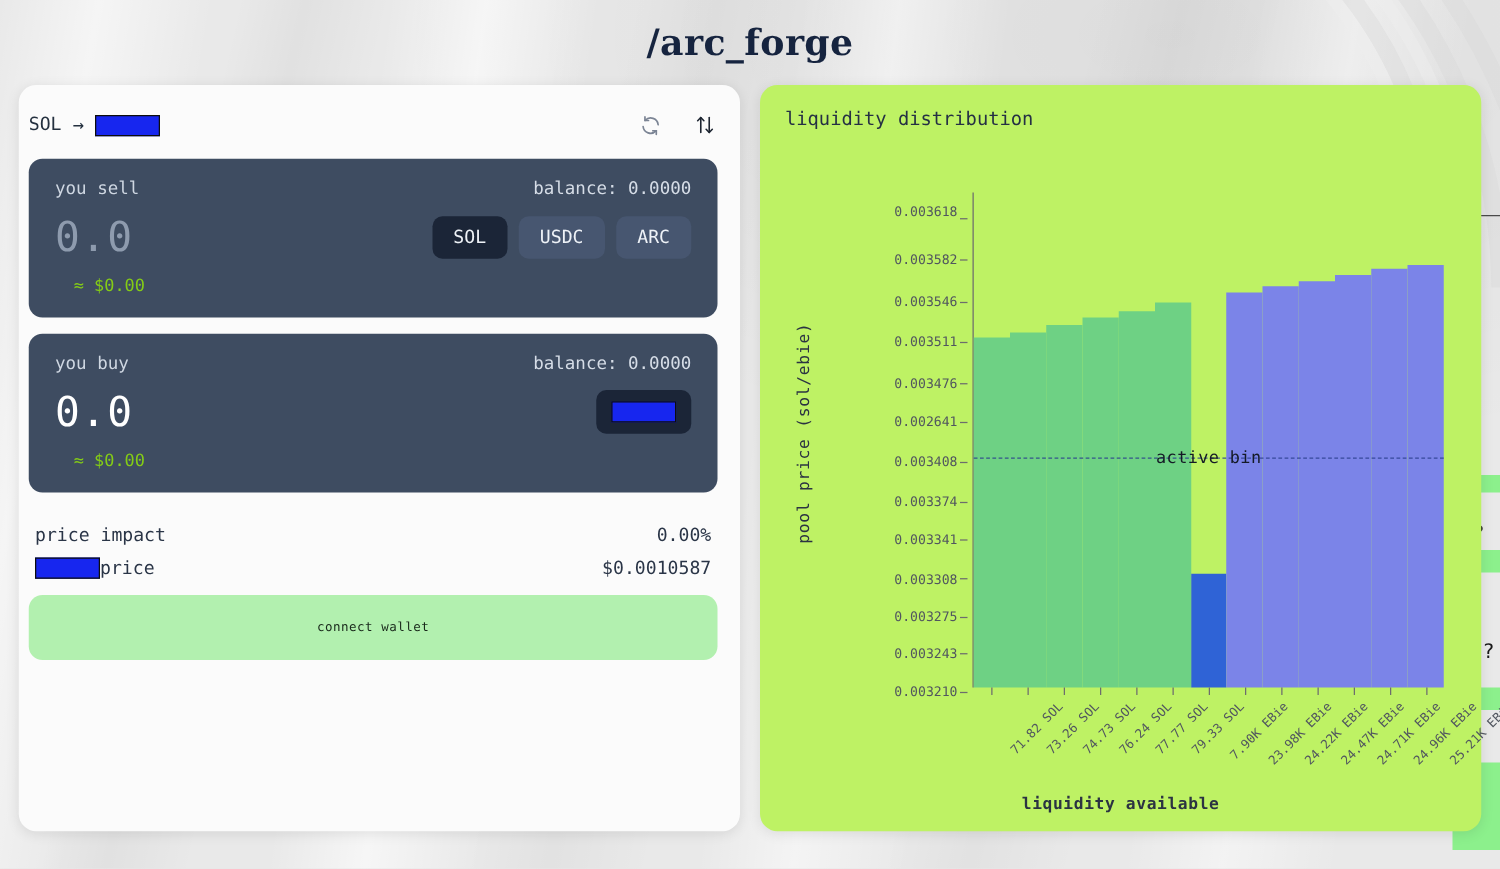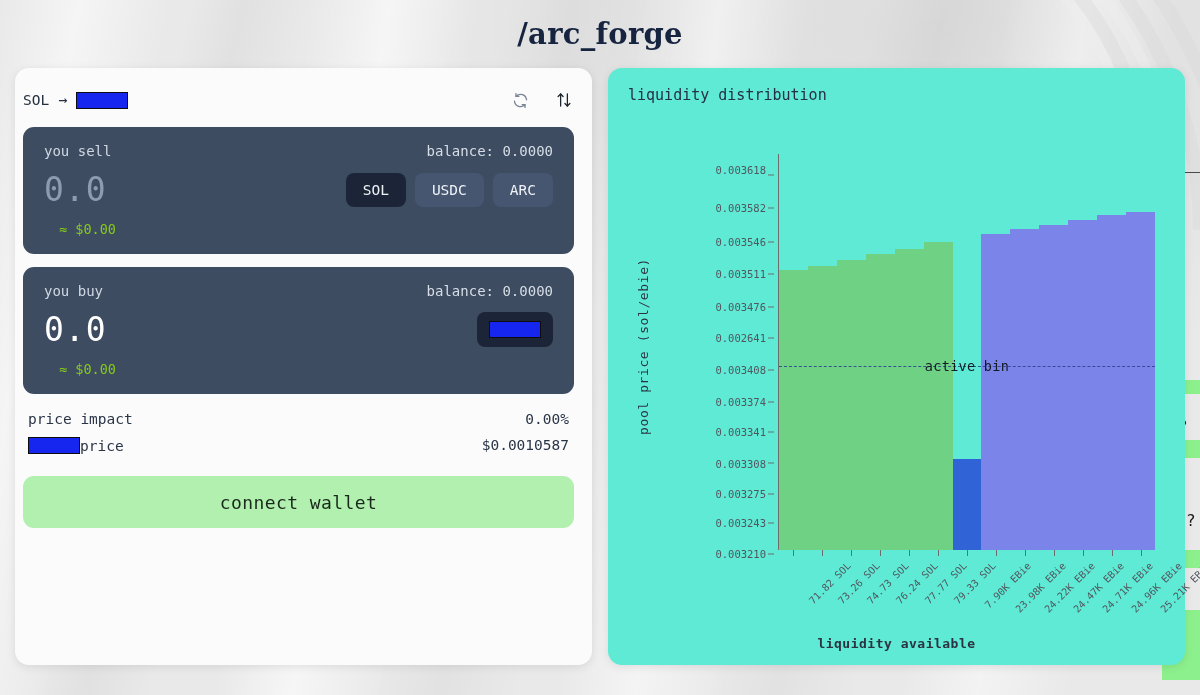--- a/index.html
+++ b/index.html
@@ -108,44 +108,44 @@
     padding: 9px 17px;
     border: none;
     font-family: inherit;
   }
   .token-btn.active { background: #1b2537; }
   .token-btn.tofu-btn { padding: 9px 12px; background: #1b2537; display:flex; align-items:center; }
   .io-usd { font-size: 13.5px; color: #84cc16; margin-top: 8px; margin-left: 15px; }
 
   .detail-rows { padding: 4px 5px 0 5px; }
   .detail-row {
-    display: flex; align-items: flex-start;
+    display: flex; align-items: flex-end;
     font-size: 14.5px; color: #2a3547;
     height: 26px;
   }
   .detail-row .val { margin-left: auto; }
   .detail-label-tofu { display: flex; align-items: center; gap: 0px; }
 
   #connect-wallet {
     margin-top: 13px;
     width: 100%;
     height: 52px;
     background: #b2f0af;
     border: none;
     border-radius: 11px;
     font-family: inherit;
-    font-size: 18px;
+    font-size: 10px;
     color: #19291b;
     letter-spacing: .4px;
   }
 
   
   #chart-card {
     width: 577px;
-    background: #5eead4;
+    background: #bef264;
     border-radius: 14px;
     box-shadow: 0 2px 10px rgba(0,0,0,.09);
     padding: 18px 20px 12px 20px;
     height: 597px;
     position: relative;
   }
   #chart-title { font-size: 15px; color: #253044; margin-bottom: 4px; }
 
   #plot-wrap { position: relative; width: 537px; height: 555px; }
 

